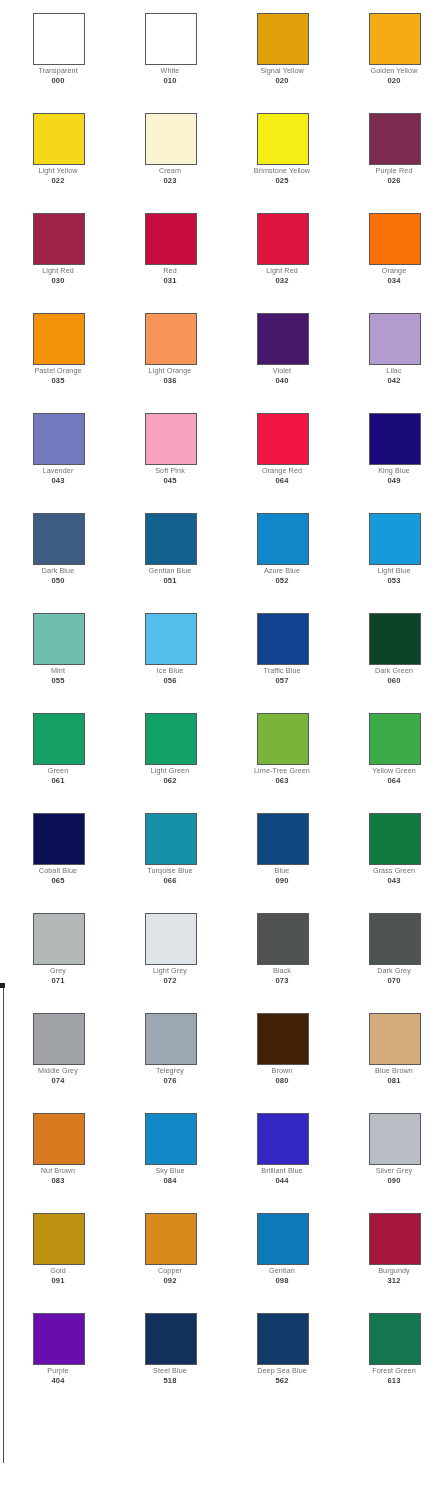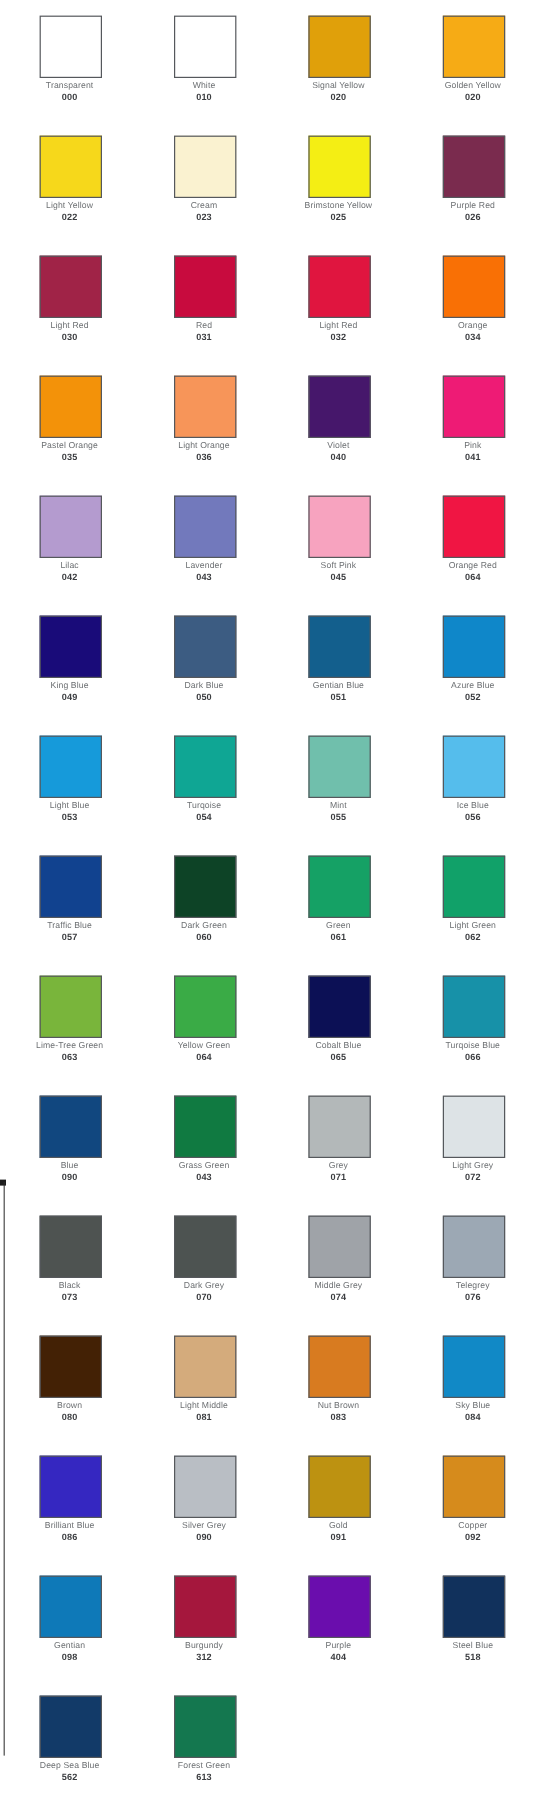--- a/index.html
+++ b/index.html
@@ -171,25 +171,20 @@
         <div class="swatch" style="background: rgb(247, 149, 89); border-color: rgb(85, 88, 92);"></div>
         <div class="cap cap-name">Light Orange</div>
         <div class="cap cap-code">036</div>
       </div>
       <div class="cell">
         <div class="swatch" style="background: rgb(70, 23, 107); border-color: rgb(85, 88, 92);"></div>
         <div class="cap cap-name">Violet</div>
         <div class="cap cap-code">040</div>
       </div>
       <div class="cell">
-        <div class="swatch" style="background: rgb(238, 27, 117); border-color: rgb(85, 88, 92);"></div>
-        <div class="cap cap-name">Pink</div>
-        <div class="cap cap-code">041</div>
-      </div>
-      <div class="cell">
         <div class="swatch" style="background: rgb(180, 155, 207); border-color: rgb(85, 88, 92);"></div>
         <div class="cap cap-name">Lilac</div>
         <div class="cap cap-code">042</div>
       </div>
       <div class="cell">
         <div class="swatch" style="background: rgb(114, 121, 188); border-color: rgb(85, 88, 92);"></div>
         <div class="cap cap-name">Lavender</div>
         <div class="cap cap-code">043</div>
       </div>
       <div class="cell">
@@ -221,25 +216,20 @@
         <div class="swatch" style="background: rgb(15, 135, 201); border-color: rgb(85, 88, 92);"></div>
         <div class="cap cap-name">Azure Blue</div>
         <div class="cap cap-code">052</div>
       </div>
       <div class="cell">
         <div class="swatch" style="background: rgb(22, 154, 218); border-color: rgb(85, 88, 92);"></div>
         <div class="cap cap-name">Light Blue</div>
         <div class="cap cap-code">053</div>
       </div>
       <div class="cell">
-        <div class="swatch" style="background: rgb(15, 166, 148); border-color: rgb(85, 88, 92);"></div>
-        <div class="cap cap-name">Turqoise</div>
-        <div class="cap cap-code">054</div>
-      </div>
-      <div class="cell">
         <div class="swatch" style="background: rgb(112, 191, 172); border-color: rgb(85, 88, 92);"></div>
         <div class="cap cap-name">Mint</div>
         <div class="cap cap-code">055</div>
       </div>
       <div class="cell">
         <div class="swatch" style="background: rgb(85, 189, 236); border-color: rgb(85, 88, 92);"></div>
         <div class="cap cap-name">Ice Blue</div>
         <div class="cap cap-code">056</div>
       </div>
       <div class="cell">
@@ -322,37 +312,37 @@
         <div class="cap cap-name">Telegrey</div>
         <div class="cap cap-code">076</div>
       </div>
       <div class="cell">
         <div class="swatch" style="background: rgb(67, 33, 5); border-color: rgb(85, 88, 92);"></div>
         <div class="cap cap-name">Brown</div>
         <div class="cap cap-code">080</div>
       </div>
       <div class="cell">
         <div class="swatch" style="background: rgb(212, 171, 124); border-color: rgb(85, 88, 92);"></div>
-        <div class="cap cap-name">Light Middle</div>
+        <div class="cap cap-name">Blue Brown</div>
         <div class="cap cap-code">081</div>
       </div>
       <div class="cell">
         <div class="swatch" style="background: rgb(216, 123, 32); border-color: rgb(85, 88, 92);"></div>
         <div class="cap cap-name">Nut Brown</div>
         <div class="cap cap-code">083</div>
       </div>
       <div class="cell">
         <div class="swatch" style="background: rgb(17, 137, 198); border-color: rgb(85, 88, 92);"></div>
         <div class="cap cap-name">Sky Blue</div>
         <div class="cap cap-code">084</div>
       </div>
       <div class="cell">
         <div class="swatch" style="background: rgb(53, 39, 193); border-color: rgb(85, 88, 92);"></div>
         <div class="cap cap-name">Brilliant Blue</div>
-        <div class="cap cap-code">086</div>
+        <div class="cap cap-code">044</div>
       </div>
       <div class="cell">
         <div class="swatch" style="background: rgb(185, 190, 196); border-color: rgb(85, 88, 92);"></div>
         <div class="cap cap-name">Silver Grey</div>
         <div class="cap cap-code">090</div>
       </div>
       <div class="cell">
         <div class="swatch" style="background: rgb(189, 146, 17); border-color: rgb(85, 88, 92);"></div>
         <div class="cap cap-name">Gold</div>
         <div class="cap cap-code">091</div>

